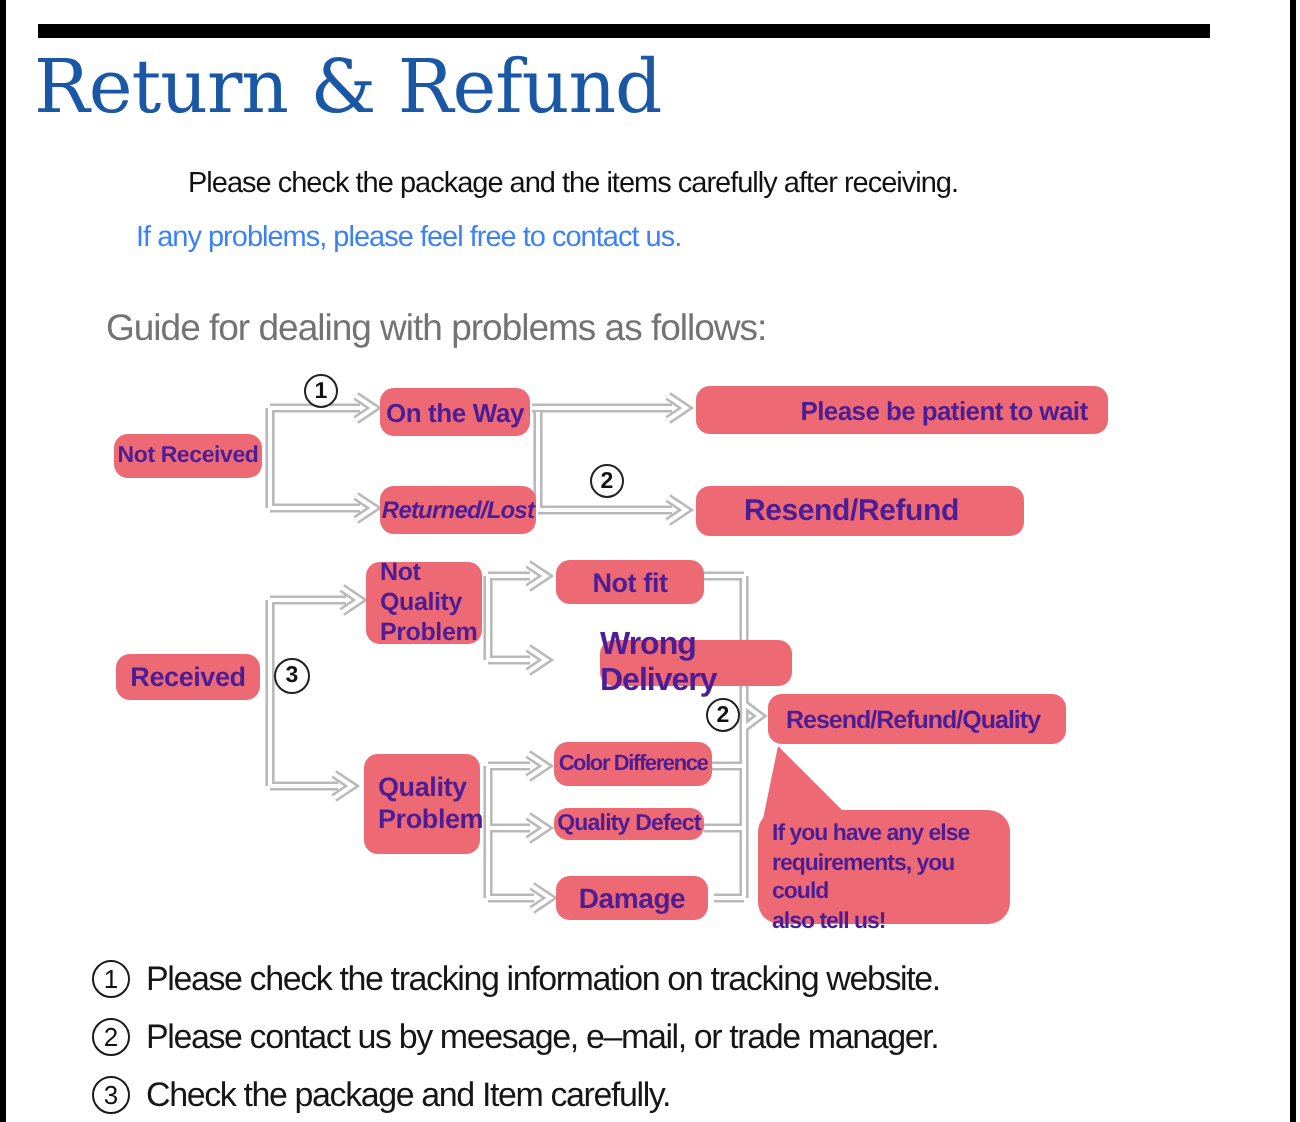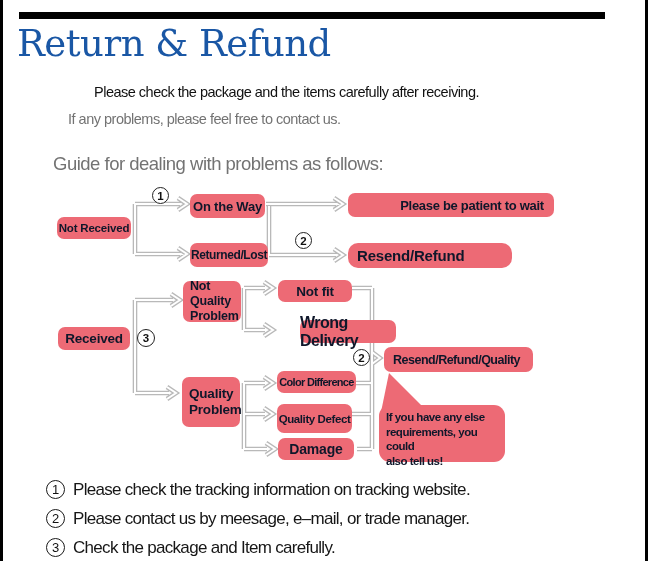--- a/index.html
+++ b/index.html
@@ -4,47 +4,47 @@
 <style>
   html,body{margin:0;padding:0;background:#fff;}
   .page{position:relative;width:650px;height:561px;background:#fff;overflow:hidden;
         font-family:"Liberation Sans",sans-serif;color:#1c1c1c;}
   .border-left{position:absolute;left:0;top:0;width:3px;height:561px;background:#000;}
   .border-right{position:absolute;left:645px;top:0;width:3px;height:561px;background:#000;}
   .top-rule{position:absolute;left:19px;top:12px;width:586px;height:7px;background:#000;}
   .title{position:absolute;left:17px;top:22px;font-family:"DejaVu Serif",serif;
          font-weight:400;font-size:37px;letter-spacing:-0.5px;color:var(--accent-blue,#1a57a5);}
   .intro1{position:absolute;left:62px;top:84px;font-size:14.5px;letter-spacing:-0.5px;color:#111;margin-left:32px;}
-  .intro2{position:absolute;left:68px;top:111px;font-size:14.5px;letter-spacing:-0.5px;color:#737373;}
+  .intro2{position:absolute;left:68px;top:111px;font-size:14.5px;letter-spacing:-0.5px;color:#3b82f6;}
   .guide{position:absolute;left:53px;top:153px;font-size:18.5px;letter-spacing:-0.5px;color:#737373;}
 
   .connectors{position:absolute;left:0;top:0;z-index:1;pointer-events:none;}
   .outer{fill:none;stroke:var(--connector-gray,#b9b9b9);stroke-width:4.6px;}
   .inner{fill:none;stroke:#fff;stroke-width:2px;}
   .tail{fill:var(--box-pink,#ed6a75);stroke:none;}
 
-  .bx{position:absolute;z-index:2;background:var(--box-pink,#ed6a75);color:#0f172a;
+  .bx{position:absolute;z-index:2;background:var(--box-pink,#ed6a75);color:#4c1d95;
       font-weight:bold;border-radius:7px;display:flex;align-items:center;
       justify-content:center;letter-spacing:-0.2px;}
   .ml{white-space:pre-line;justify-content:flex-start;text-align:left;}
   .bx-not-received{left:57px;top:217px;width:74px;height:22px;font-size:11.5px;}
   .bx-on-the-way{left:190px;top:194px;width:75px;height:24px;font-size:13px;}
-  .bx-returned-lost{left:190px;top:243px;width:78px;height:24px;font-size:12px;letter-spacing:-0.4px;}
+  .bx-returned-lost{left:190px;top:243px;width:78px;height:24px;font-size:12px;letter-spacing:-0.4px;font-style:italic;}
   .bx-please-wait{left:348px;top:193px;width:164px;height:24px;font-size:13px;letter-spacing:-0.3px;padding-left:42px;}
   .bx-resend-refund{left:348px;top:243px;width:164px;height:25px;font-size:15px;
-      justify-content:flex-start;padding-left:9px;box-sizing:border-box;border-radius:10px;}
+      justify-content:flex-start;padding-left:24px;box-sizing:border-box;}
   .bx-received{left:58px;top:327px;width:72px;height:23px;font-size:13.5px;}
   .bx-nqp{left:183px;top:281px;width:58px;height:41px;font-size:12.5px;line-height:1.2;
       padding-left:7px;box-sizing:border-box;}
   .bx-qp{left:182px;top:377px;width:58px;height:50px;font-size:13.5px;line-height:1.2;
       padding-left:7px;box-sizing:border-box;}
   .bx-not-fit{left:278px;top:280px;width:74px;height:22px;font-size:13.5px;}
   .bx-wrong-delivery{left:277px;top:320px;width:96px;height:23px;font-size:16px;letter-spacing:-0.5px;margin-left:23px;}
   .bx-color-difference{left:277px;top:371px;width:79px;height:22px;font-size:11px;letter-spacing:-0.7px;}
-  .bx-quality-defect{left:277px;top:404px;width:75px;height:29px;font-size:11.5px;letter-spacing:-0.4px;}
+  .bx-quality-defect{left:277px;top:404px;width:75px;height:16px;font-size:11.5px;letter-spacing:-0.4px;}
   .bx-damage{left:278px;top:438px;width:76px;height:22px;font-size:14px;}
   .bx-rrd{left:384px;top:347px;width:149px;height:25px;font-size:12.5px;letter-spacing:-0.5px;
       justify-content:flex-start;padding-left:9px;box-sizing:border-box;}
   .bubble{left:379px;top:405px;width:126px;height:57px;border-radius:11px;font-size:11.5px;
       letter-spacing:-0.5px;line-height:1.28;align-items:flex-start;
       padding:5px 0 0 7px;box-sizing:border-box;}
 
   .marker{position:absolute;z-index:3;width:17px;height:17px;border:1.5px solid #222;
       border-radius:50%;background:#fff;display:flex;align-items:center;justify-content:center;
       font-size:11.5px;font-weight:600;color:#111;box-sizing:border-box;}

